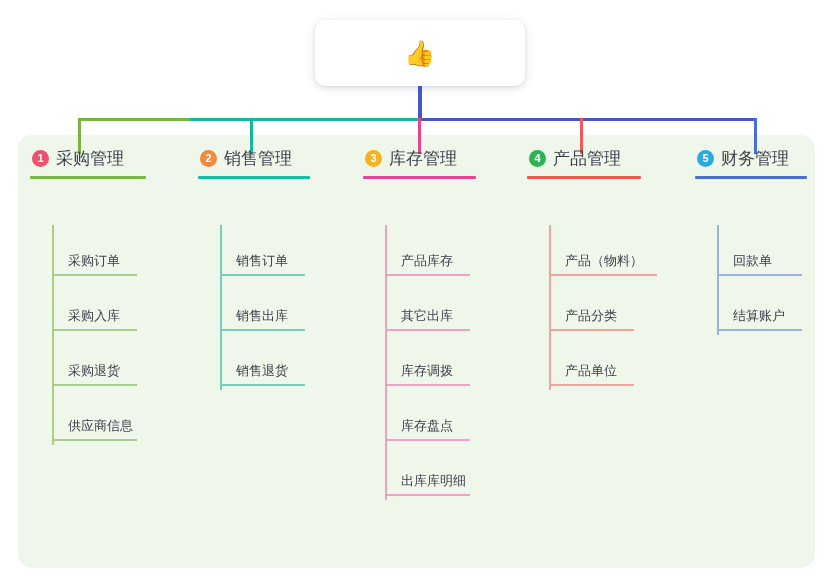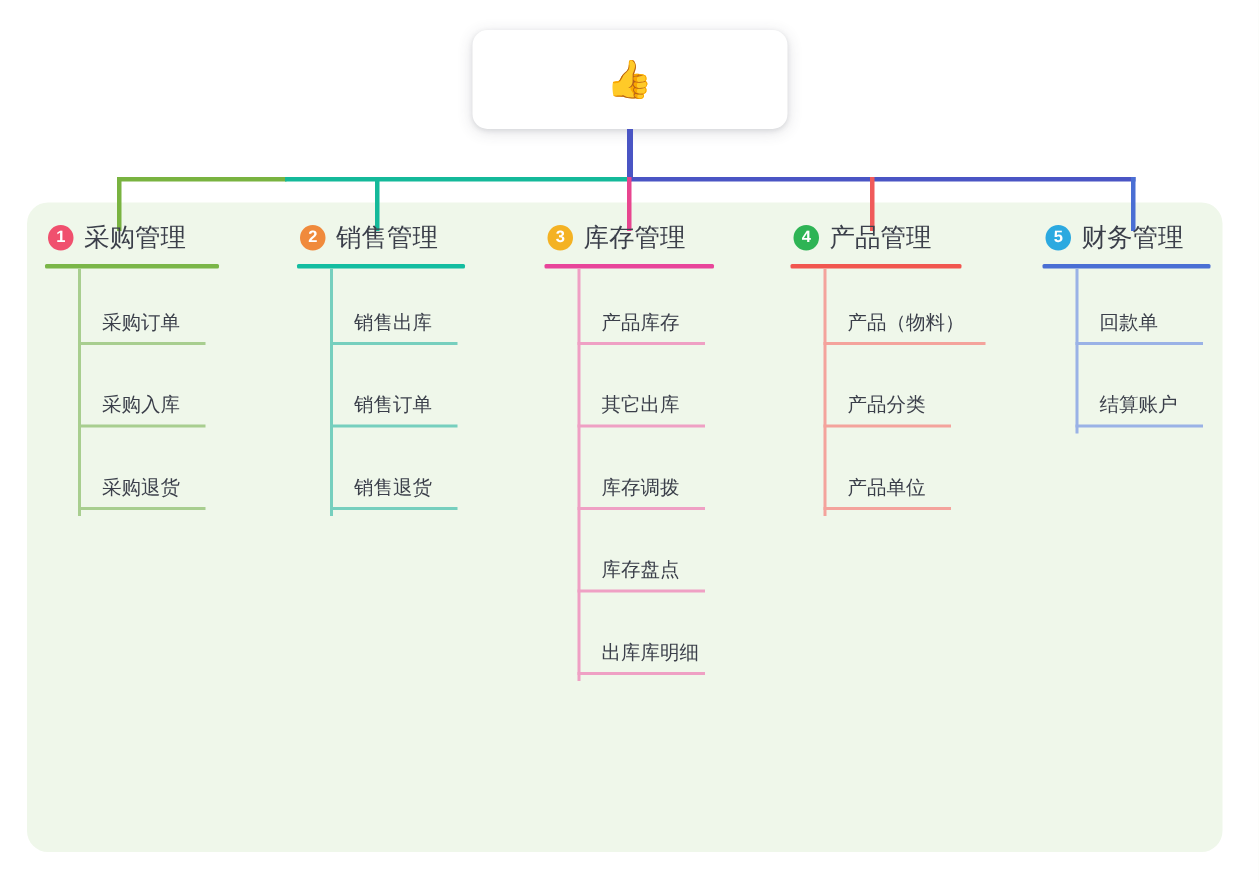--- a/index.html
+++ b/index.html
@@ -101,20 +101,21 @@
   }
   .branch-underline {
     height: 3px;
     margin-top: 6px;
     border-radius: 1px;
   }
 
   .leaf-stack {
     position: relative;
     margin-left: 22px;
+    margin-top: 46px;
   }
   .leaf-trunk {
     position: absolute;
     left: 0;
     top: 0;
     bottom: 0;
     width: 2px;
   }
   .leaf {
     position: relative;
@@ -177,37 +178,41 @@
         <span class="leaf-line" style="background:#a8ce8f;"></span>
       </div>
       <div class="leaf">
         <span class="leaf-label">采购入库</span>
         <span class="leaf-line" style="background:#a8ce8f;"></span>
       </div>
       <div class="leaf">
         <span class="leaf-label">采购退货</span>
         <span class="leaf-line" style="background:#a8ce8f;"></span>
       </div>
+      <div class="leaf">
+        <span class="leaf-label">供应商信息</span>
+        <span class="leaf-line" style="background:#a8ce8f;"></span>
+      </div>
     </div>
   </div>
 
   <div class="branch" style="left:198px;">
     <div class="branch-header">
       <span class="badge" style="background:#f08a3c;">2</span>
       <span class="branch-title">销售管理</span>
     </div>
     <div class="branch-underline" style="width:112px; background:#13bda0;"></div>
     <div class="leaf-stack">
       <div class="leaf-trunk" style="background:#76cfbe;"></div>
       <div class="leaf">
+        <span class="leaf-label">销售订单</span>
+        <span class="leaf-line" style="background:#76cfbe;"></span>
+      </div>
+      <div class="leaf">
         <span class="leaf-label">销售出库</span>
-        <span class="leaf-line" style="background:#76cfbe;"></span>
-      </div>
-      <div class="leaf">
-        <span class="leaf-label">销售订单</span>
         <span class="leaf-line" style="background:#76cfbe;"></span>
       </div>
       <div class="leaf">
         <span class="leaf-label">销售退货</span>
         <span class="leaf-line" style="background:#76cfbe;"></span>
       </div>
     </div>
   </div>
 
   <div class="branch" style="left:363px;">

